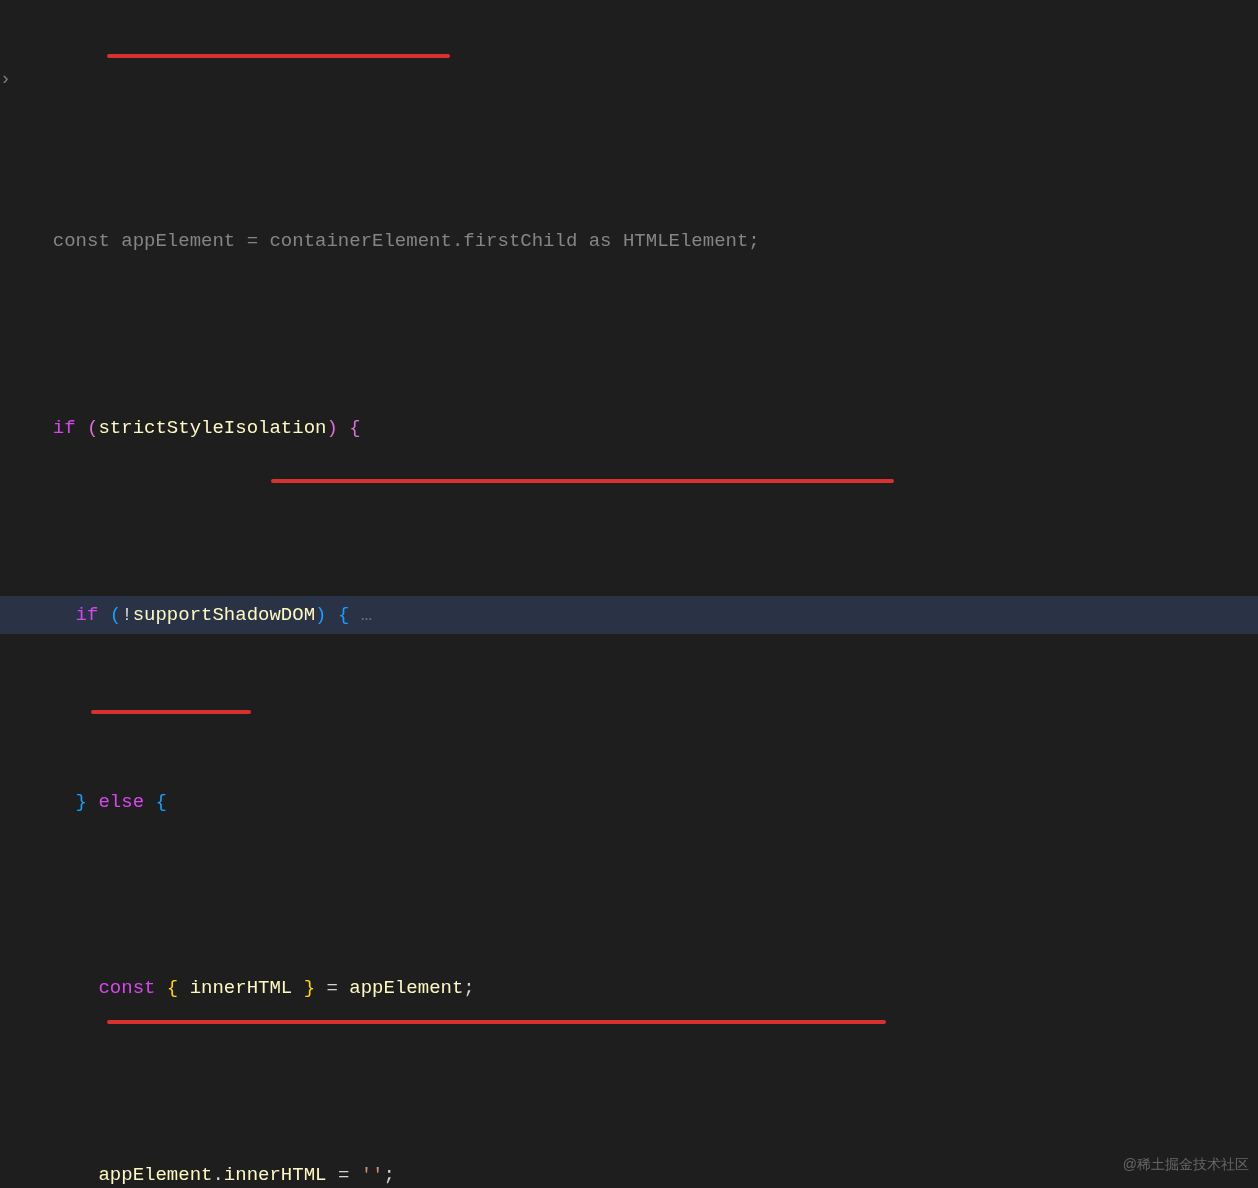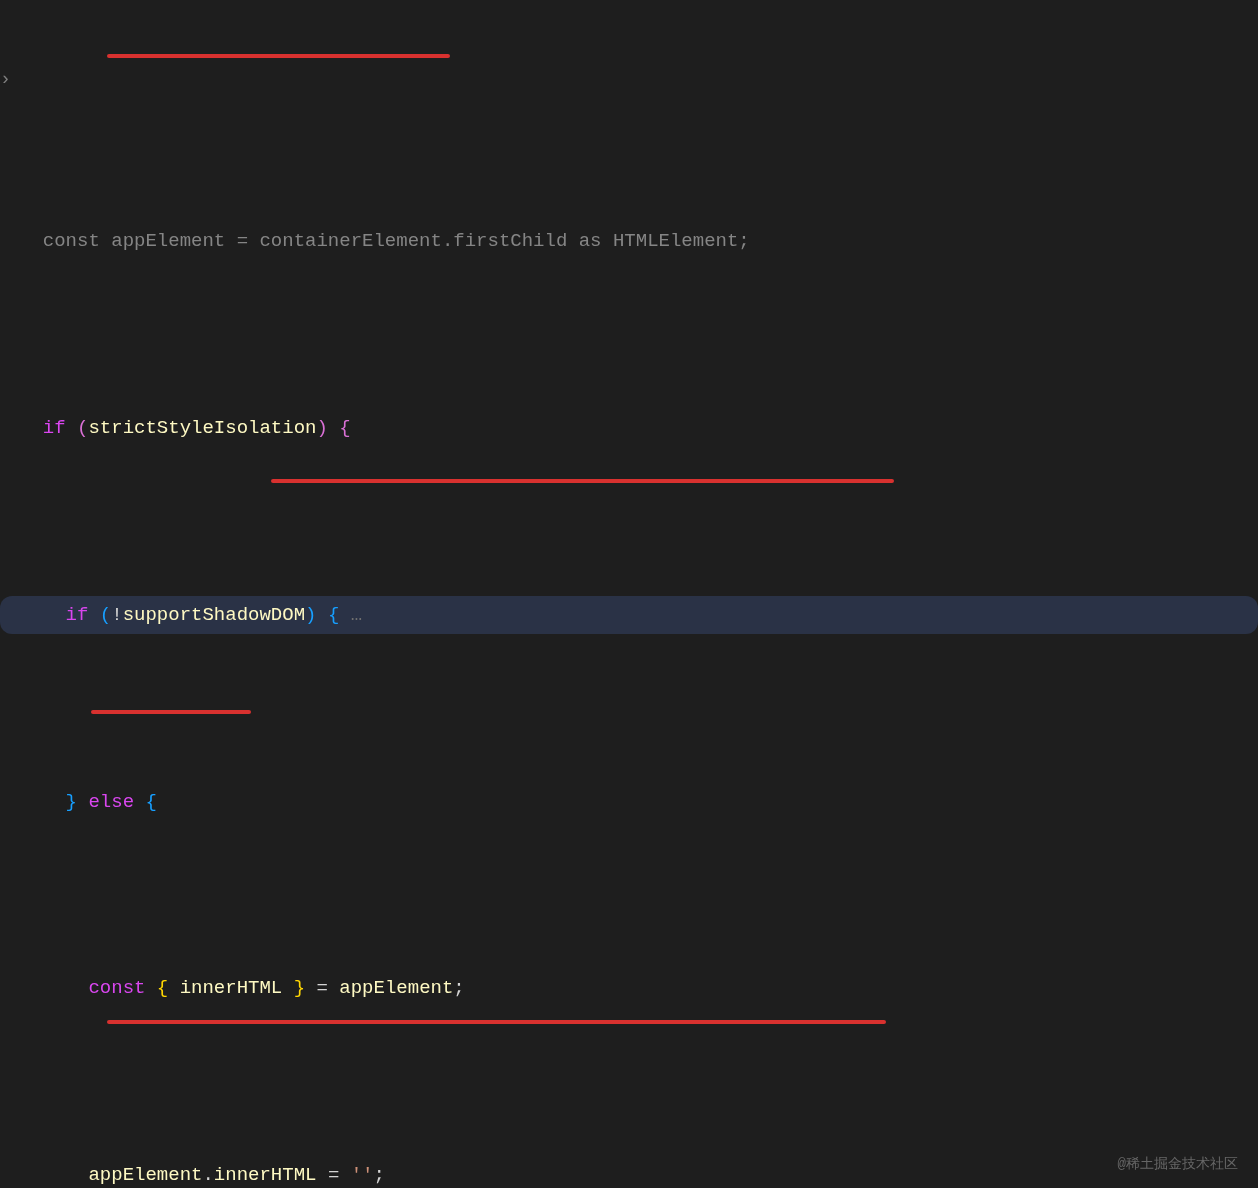--- a/index.html
+++ b/index.html
@@ -14,27 +14,26 @@
     overflow: hidden;
     position: relative;
   }
   .editor {
     padding: 0;
     white-space: pre;
     position: relative;
   }
   .line {
     position: relative;
-    padding-left: 20px;
+    padding-left: 30px;
     height: 38.6px;
     line-height: 38.6px;
   }
   .line.highlight {
     background: #2a3246;
-    border-radius: 12px;
   }
   .kw   { color: #d946ef; }     
   .brace-y { color: #ffd602; }  
   .brace-p { color: #da70d6; }  
   .brace-b { color: #179fff; }  
   .var  { color: #fef9c3; }     
   .str  { color: #ce9178; }     
   .op   { color: #d4d4d4; }
   .fade { color: #858585; }
 
@@ -54,25 +53,25 @@
     color: #7f7f7f;
     font-size: 18px;
   }
 
   .collapse-dots {
     color: #6f6f6f;
   }
 
   .watermark {
     position: absolute;
-    right: 20px;
+    right: 9px;
     bottom: 10px;
     font-size: 14px;
     color: #666;
-    font-family: Liberation Mono, monospace;
+    font-family: Liberation Sans, sans-serif;
   }
 
 </style>
 </head>
 <body>
 
 <div class="editor">
 
   <div class="arrow-gutter">›</div>
 

